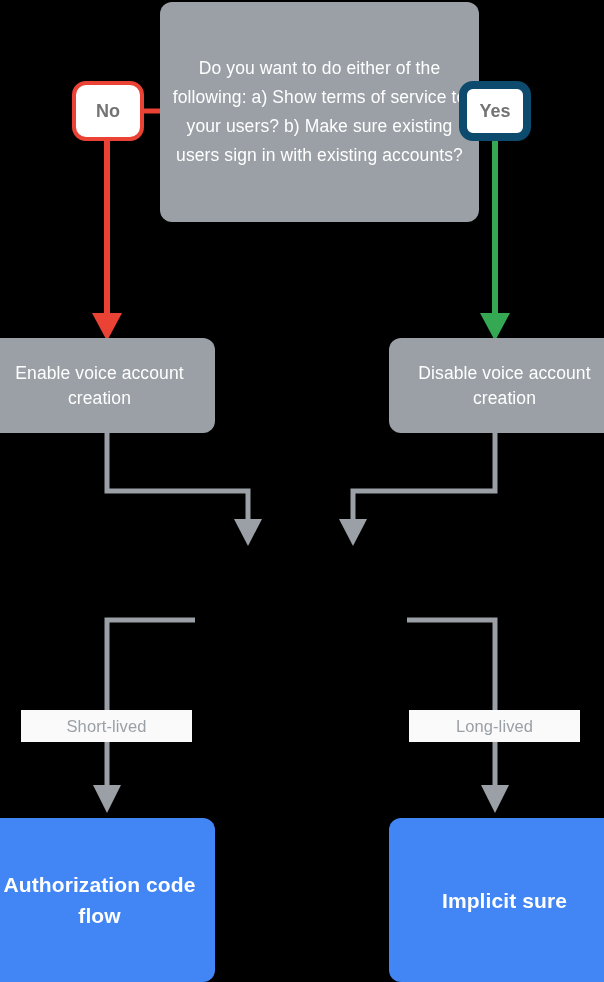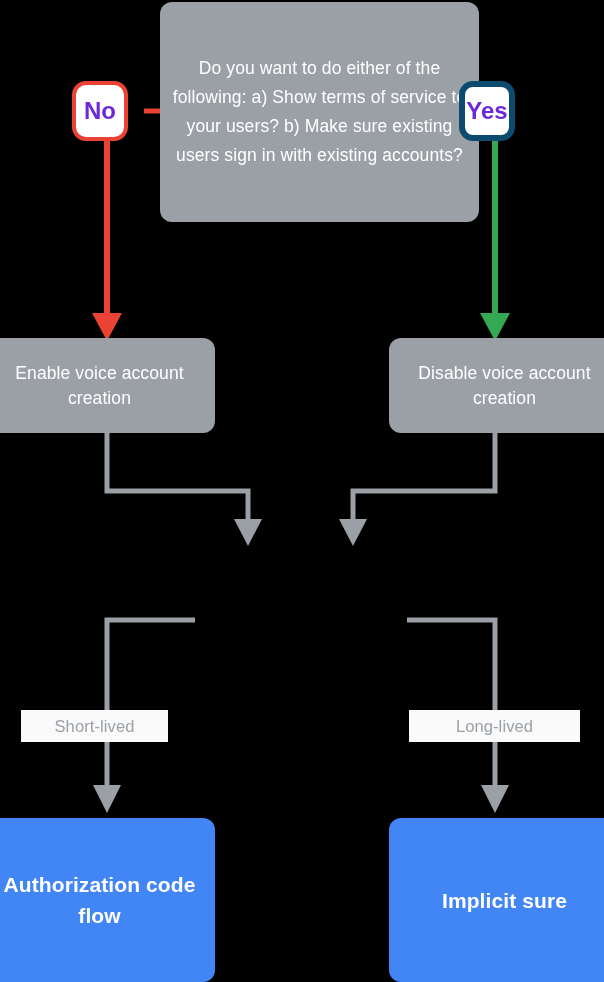--- a/index.html
+++ b/index.html
@@ -57,36 +57,36 @@
   }
   #question-box .txt {
     font-size: 17.5px;
     line-height: 29px;
   }
 
   
   .answer-pill {
     background: #ffffff;
     border-radius: 14px;
-    width: 56px;
+    width: 72px;
     height: 60px;
-    color: #6d28d9;
-    font-size: 24px;
+    color: #737373;
+    font-size: 18px;
     font-weight: 700;
     box-sizing: border-box;
   }
   #answer-no {
     left: 72px;
     top: 81px;
     border: 4px solid #ea4335;
   }
   #answer-yes {
     left: 459px;
     top: 81px;
-    border: 6px solid #0c4a6e;
+    border: 8px solid #0c4a6e;
   }
 
   
   #enable-box {
     left: -16px;
     top: 338px;
     width: 231px;
     height: 95px;
   }
   #disable-box {
@@ -109,21 +109,21 @@
     background: #fafafa;
     color: #9aa0a6;
     font-size: 16.5px;
     font-weight: 500;
     height: 32px;
     letter-spacing: 0.1px;
   }
   #label-short {
     left: 21px;
     top: 710px;
-    width: 147px;
+    width: 171px;
   }
   #label-long {
     left: 409px;
     top: 710px;
     width: 171px;
   }
 
   
   .blue-box {
     background: #4285f4;

